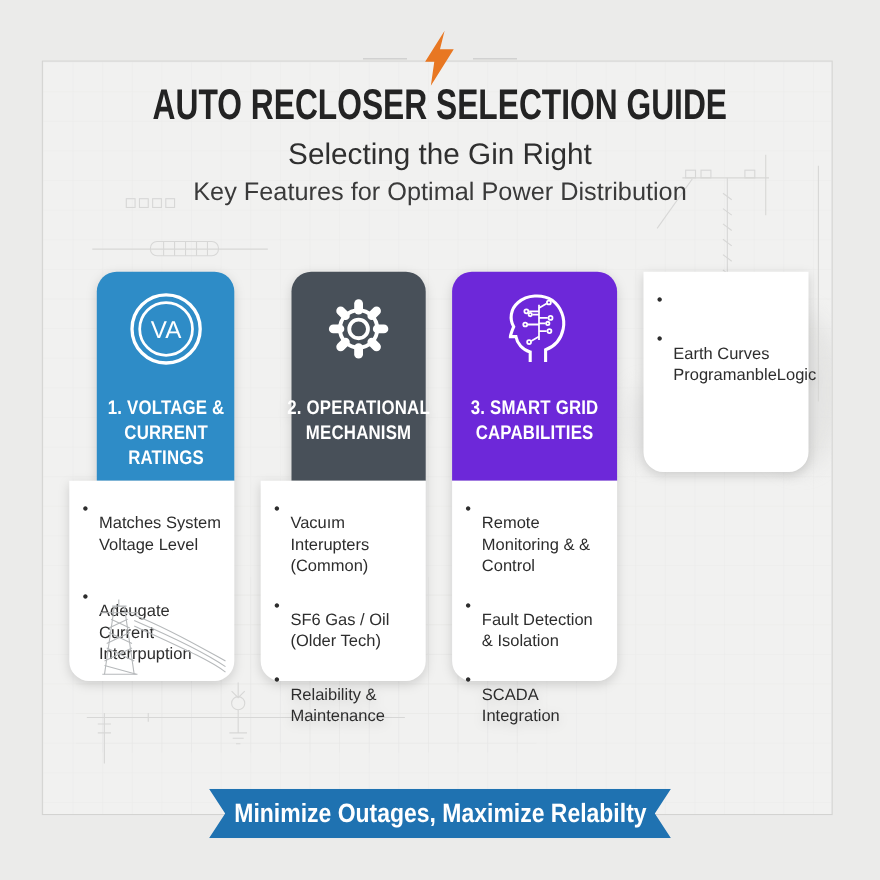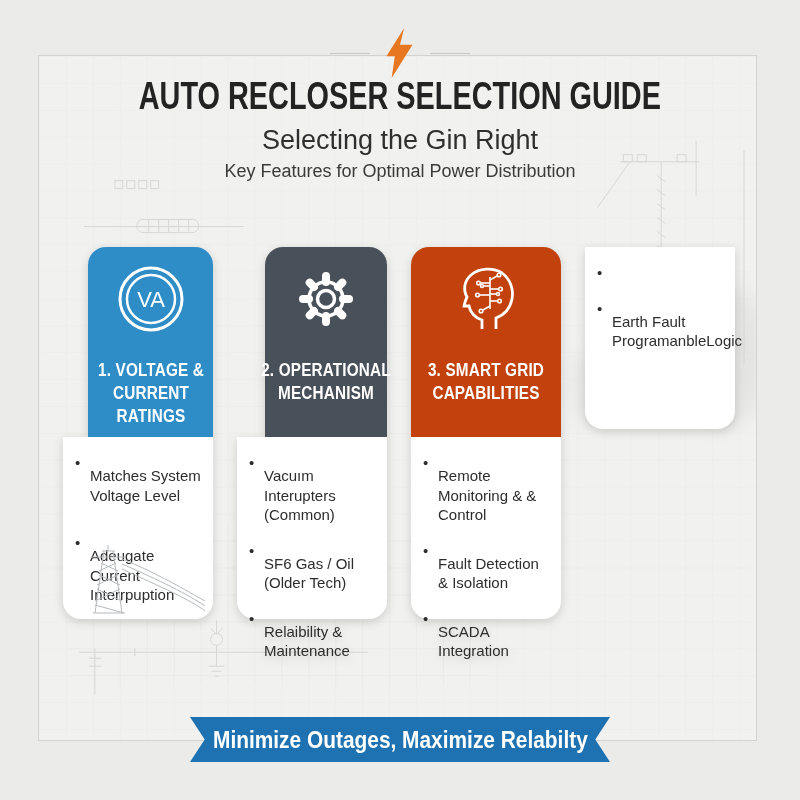--- a/index.html
+++ b/index.html
@@ -22,32 +22,32 @@
     position:absolute;left:0;top:74px;width:800px;text-align:center;
     font-size:39px;font-weight:700;color:#232323;letter-spacing:0px;white-space:nowrap;
   }
   .main-title>span{display:inline-block;transform:scaleX(0.74);transform-origin:center;}
   .subtitle{
     position:absolute;left:0;top:125px;width:800px;text-align:center;
     font-size:27px;font-weight:400;color:#2f2f2f;
   }
   .tagline{
     position:absolute;left:0;top:161px;width:800px;text-align:center;
-    font-size:18px;font-weight:400;color:#3a3a3a;
+    font-size:23px;font-weight:400;color:#3a3a3a;
   }
   
   .cards{position:absolute;left:63px;top:247px;width:672px;display:flex;gap:24px;}
   .card{width:150px;flex:0 0 150px;filter:drop-shadow(0 3px 5px rgba(0,0,0,0.15));}
   .card-header{
     height:190px;border-radius:18px 18px 0 0;
     display:flex;flex-direction:column;align-items:center;box-sizing:border-box;padding-top:16px;
   }
   .card-header.c1{background:#2e8cc7;margin-left:25px;}
   .card-header.c2{background:#485059;margin-left:28px;}
-  .card-header.c3{background:#c2410c;}
+  .card-header.c3{background:#6d28d9;}
   .card-header.c4{background:#2578bc;}
   .card-icon{width:72px;height:72px;}
   .card-title{
     margin-top:24px;color:#ffffff;text-align:center;font-size:18px;font-weight:700;
     line-height:1.28;white-space:pre-line;transform:scaleX(0.85);transform-origin:center top;
     letter-spacing:0.2px;width:170px;
   }
   .card-body{
     background:#ffffff;border-radius:0 0 18px 18px;height:182px;box-sizing:border-box;
     padding:16px 8px 8px 12px;display:flex;flex-direction:column;position:relative;
@@ -244,21 +244,21 @@
     </div>
   </div>
 
   <div class="card">
     <div class="card-body">
       <div class="bullet">
           <span class="dot">•</span>
         </div>
       <div class="bullet">
           <span class="dot">•</span>
-          <span class="txt">Earth Fault ProgramanbleLogic</span>
+          <span class="txt">Earth Curves ProgramanbleLogic</span>
         </div>
     </div>
   </div>
 
 </div>
 
 <div class="ribbon">
   <span class="ribbon-text">Minimize Outages, Maximize Relabilty</span>
 </div>
 

